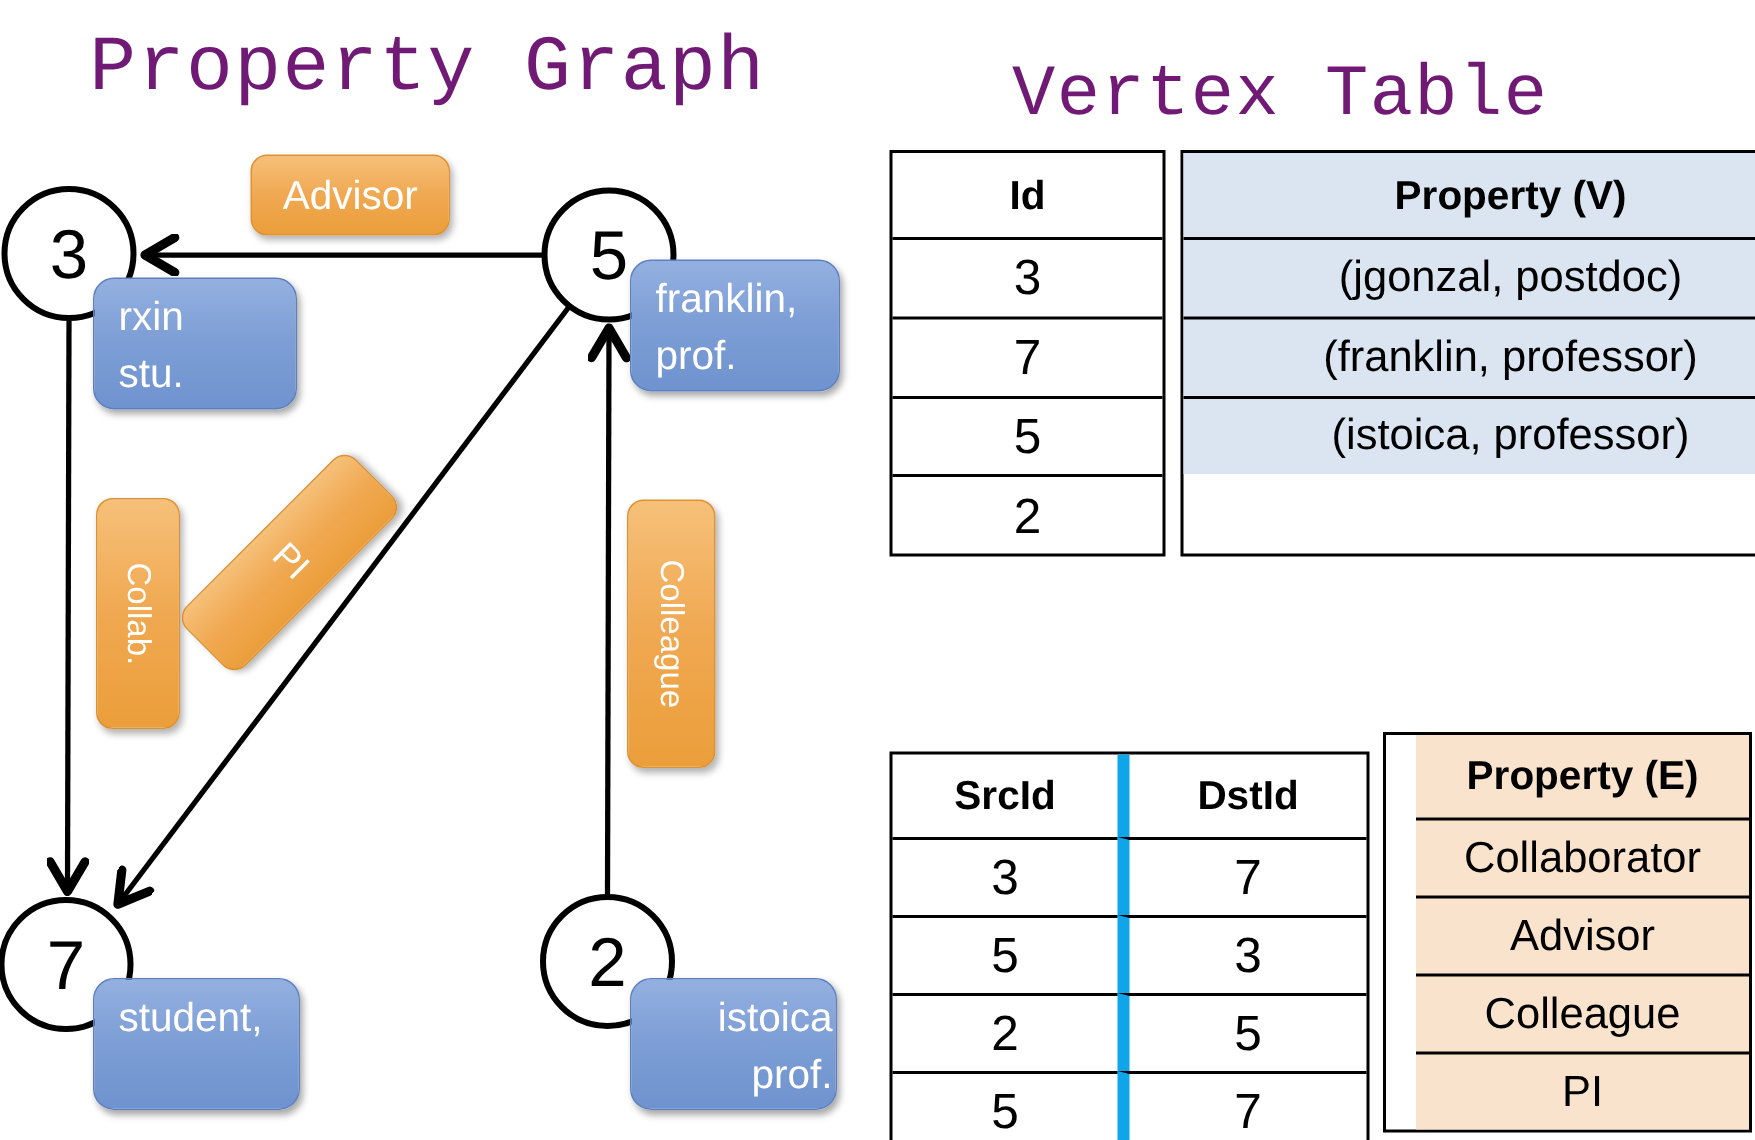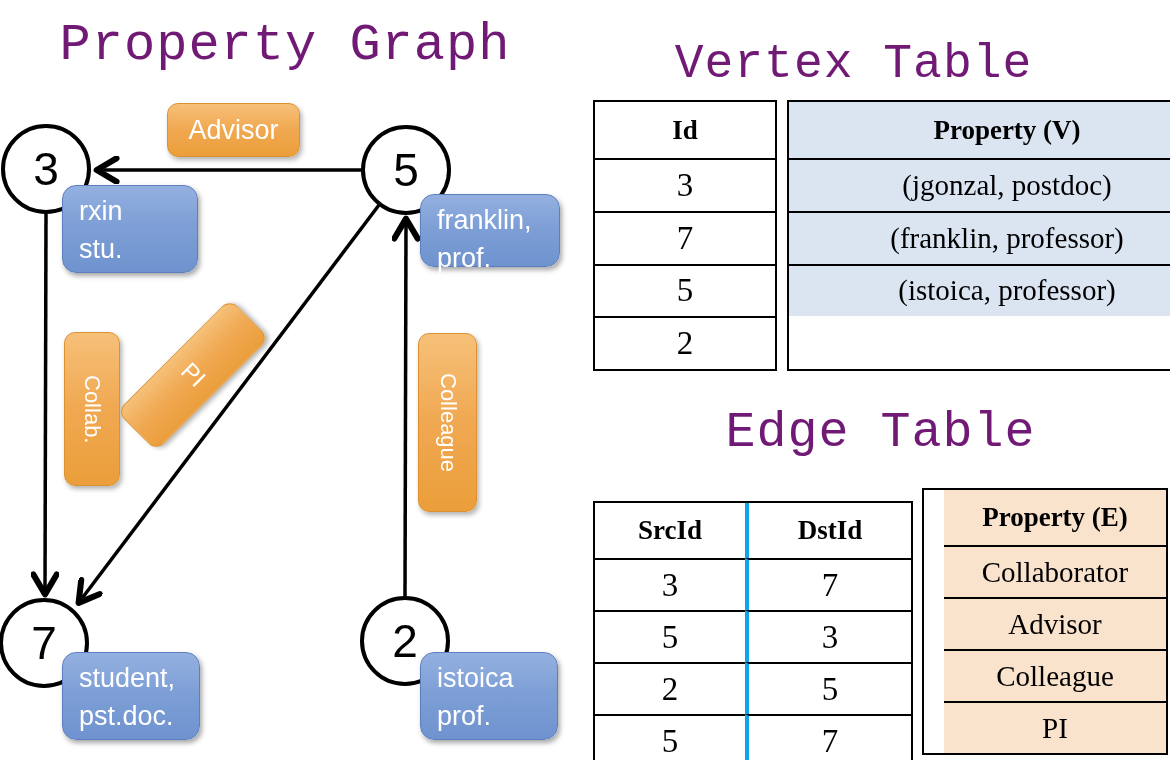--- a/index.html
+++ b/index.html
@@ -30,23 +30,23 @@
 
   .vlabel{
     position:absolute;z-index:4;border-radius:14px;
     background:linear-gradient(180deg,#94b0e0 0%,#7e9fd6 45%,#6f93cf 100%);
     border:1.5px solid #5d7fbf;
     box-shadow:2px 3px 5px rgba(0,0,0,0.35);
     color:#fff;font-size:27px;line-height:1.4;
     padding:7px 2px 0 16px;box-sizing:border-box;
   }
   #label-rxin{left:62px;top:185px;width:136px;height:88px;}
-  #label-franklin{left:420px;top:194px;width:140px;height:73px;}
+  #label-franklin{left:420px;top:173px;width:140px;height:88px;}
   #label-jgonzal{left:62px;top:652px;width:138px;height:88px;}
-  #label-istoica{left:420px;top:652px;width:138px;height:88px;}
+  #label-istoica{left:420px;top:652px;width:138px;height:88px;text-align:right;}
 
   .elabel{
     position:absolute;z-index:5;border-radius:11px;
     background:linear-gradient(180deg,#f6c079 0%,#f0a851 50%,#eb9e3a 100%);
     border:1px solid #dd9232;
     box-shadow:2px 3px 5px rgba(0,0,0,0.3);
     color:#fff;display:flex;align-items:center;justify-content:center;
     box-sizing:border-box;
   }
   #elabel-advisor{left:167px;top:103px;width:133px;height:54px;font-size:27px;}
@@ -57,42 +57,41 @@
   .rot90{transform:rotate(90deg);}
 
   
   .tbl{
     position:absolute;display:grid;box-sizing:border-box;
     border:2.5px solid #000;background:#fff;z-index:1;
   }
   .tbl .cell{
     display:flex;align-items:center;justify-content:center;
     border-top:2px solid #000;box-sizing:border-box;
-    font-size:29px;color:#000;white-space:nowrap;font-family:Liberation Serif, serif;
+    font-size:29px;color:#000;white-space:nowrap;
   }
   .tbl .cell.first{border-top:none;}
   .tbl .cell.hdr{font-weight:bold;font-size:27px;}
   .tbl .cell.num{font-size:33px;font-weight:300;}
   .cell.vprop{background:#dbe5f2;}
   .cell.eprop{background:#fae3cd;margin-left:20px;}
-  .cell.dst{border-left:4px solid #0ea5e9;}
+  .cell.dst{border-left:8px solid #0ea5e9;}
 
   #vtable-id{left:593px;top:100px;width:184px;height:271px;grid-template-rows:56px repeat(4,1fr);grid-template-columns:1fr;}
   #vtable-prop{left:787px;top:100px;width:440px;height:271px;grid-template-rows:56px repeat(4,1fr);grid-template-columns:1fr;}
   #etable-ids{left:593px;top:488px;width:320px;height:267px;grid-template-rows:55px repeat(4,1fr);grid-template-columns:150px 1fr;margin-top:13px;}
   #etable-prop{left:922px;top:488px;width:246px;height:267px;grid-template-rows:55px repeat(4,1fr);grid-template-columns:1fr;}
 </style>
 </head>
 <body>
 
 <div class="stage">
 
   <div class="big-title" id="graph-title">Property Graph</div>
   <div class="big-title" id="vertex-title">Vertex Table</div>
-  <div class="big-title" id="edge-title">Edge Table</div>
 
   <div class="node" id="node-3">
       <span>3</span>
     </div>
   <div class="node" id="node-5">
       <span>5</span>
     </div>
   <div class="node" id="node-7">
       <span>7</span>
     </div>
@@ -115,21 +114,20 @@
   <div class="vlabel" id="label-rxin">
     <div>rxin</div>
     <div>stu.</div>
   </div>
   <div class="vlabel" id="label-franklin">
     <div>franklin,</div>
     <div>prof.</div>
   </div>
   <div class="vlabel" id="label-jgonzal">
     <div>student,</div>
-    <div>pst.doc.</div>
   </div>
   <div class="vlabel" id="label-istoica">
     <div>istoica</div>
     <div>prof.</div>
   </div>
 
   <div class="elabel" id="elabel-advisor">
     <span>Advisor</span>
   </div>
   <div class="elabel" id="elabel-collab">

